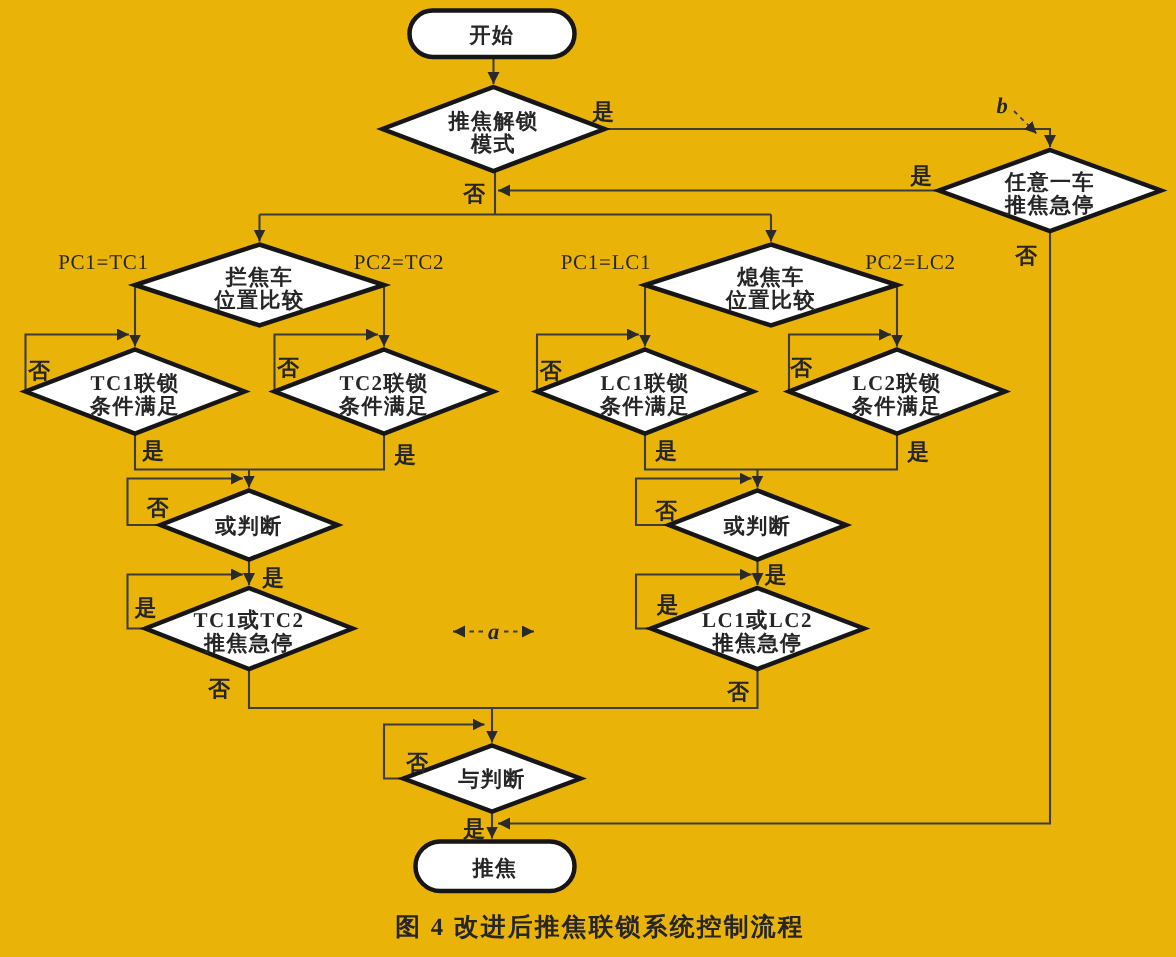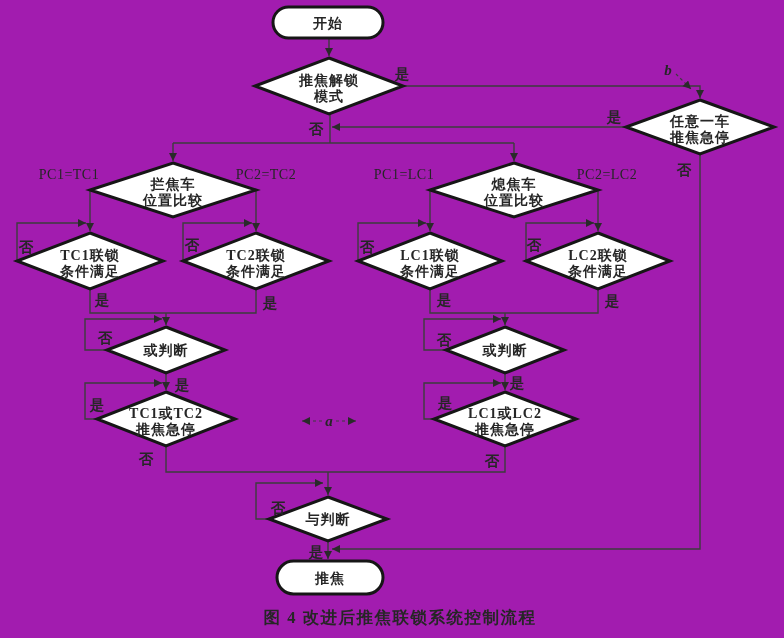--- a/index.html
+++ b/index.html
@@ -1,16 +1,16 @@
 <!DOCTYPE html>
 <html><head>
 <meta charset="utf-8">
 <style>
   html,body{margin:0;padding:0;background:#ffffff;}
-  .stage{position:relative;width:784px;height:638px;background:#a21caf;overflow:hidden;
+  .stage{position:relative;width:784px;height:638px;background:#eab308;overflow:hidden;
          font-family:"Liberation Serif","DejaVu Serif",serif;}
   svg{display:block;}
   .edge{fill:none;stroke:#3d3d3d;stroke-width:1.4;}
   .edge.dashed{stroke-dasharray:3 3;stroke-width:1.2;}
   .shape{fill:#ffffff;stroke:#161616;stroke-width:3;}
   text{fill:#262626;font-family:"Liberation Serif","DejaVu Serif",serif;}
   .ntext{font-size:14px;font-weight:600;letter-spacing:1px;text-anchor:middle;}
   .etext{font-size:14.5px;font-weight:600;text-anchor:middle;}
   .btext{font-size:14px;font-weight:500;letter-spacing:0.5px;text-anchor:middle;}
   .ctext{font-size:15px;font-style:italic;font-weight:600;text-anchor:middle;}

